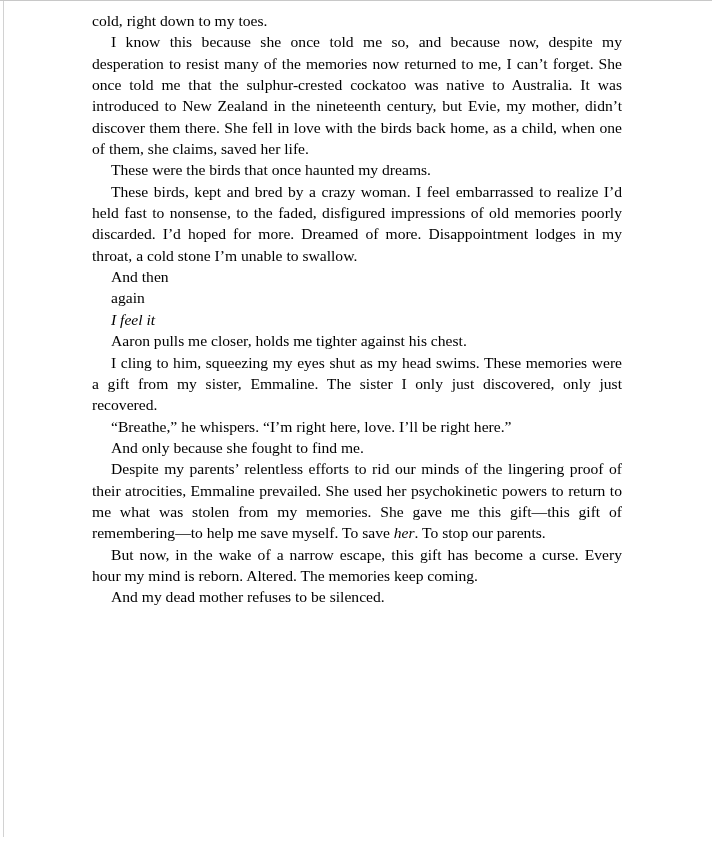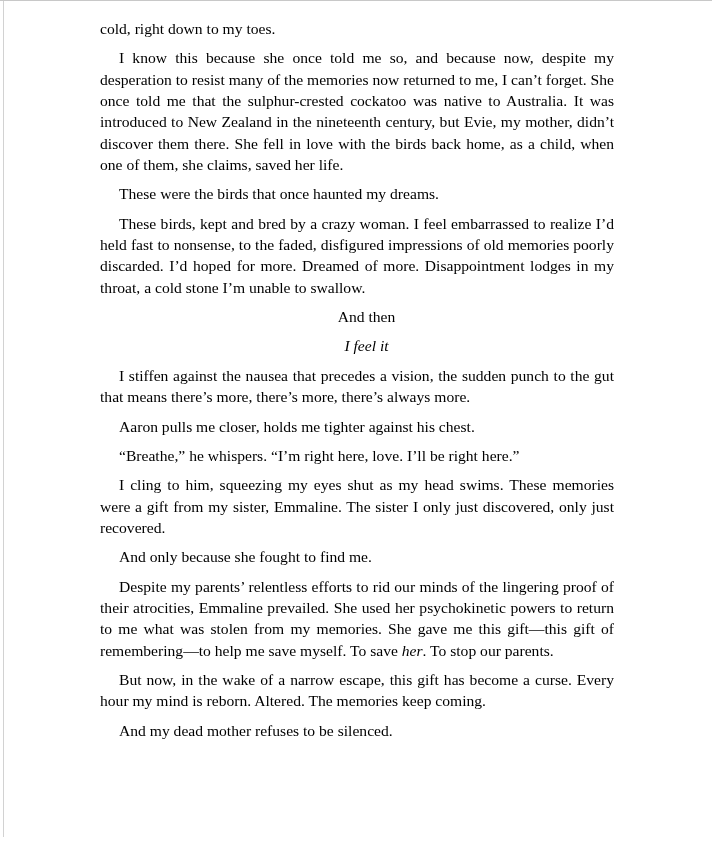--- a/index.html
+++ b/index.html
@@ -43,33 +43,33 @@
     text-align: justify;
     text-justify: inter-word;
     font-size: 15.6px;
     line-height: 21.35px;
     -webkit-hyphens: none;
     hyphens: none;
     word-spacing: 0;
   }
 
   p.para {
-    margin: 8px;
+    margin: 0;
     text-indent: 19px;
     text-align: justify;
   }
 
   
   p.para.continuation {
     text-indent: 0;
   }
 
   
   p.para.short {
-    text-align: center;
+    text-align: left;
   }
 
   em.emph {
     font-style: italic;
   }
 </style>
 </head>
 <body>
 
 <div id="page">
@@ -83,30 +83,30 @@
 
 
     <p class="para">I know this because she once told me so, and because now, despite my desperation to resist many of the memories now returned to me, I can’t forget. She once told me that the sulphur-crested cockatoo was native to Australia. It was introduced to New Zealand in the nineteenth century, but Evie, my mother, didn’t discover them there. She fell in love with the birds back home, as a child, when one of them, she claims, saved her life.</p>
 
     <p class="para">These were the birds that once haunted my dreams.</p>
 
     <p class="para">These birds, kept and bred by a crazy woman. I feel embarrassed to realize I’d held fast to nonsense, to the faded, disfigured impressions of old memories poorly discarded. I’d hoped for more. Dreamed of more. Disappointment lodges in my throat, a cold stone I’m unable to swallow.</p>
 
     <p class="para short">And then</p>
 
+    <p class="para short">again</p>
 
     <p class="para short"><em class="emph">I feel it</em></p>
 
-    <p class="para">I stiffen against the nausea that precedes a vision, the sudden punch to the gut that means there’s more, there’s more, there’s always more.</p>
 
     <p class="para">Aaron pulls me closer, holds me tighter against his chest.</p>
 
+    <p class="para">I cling to him, squeezing my eyes shut as my head swims. These memories were a gift from my sister, Emmaline. The sister I only just discovered, only just recovered.</p>
+
     <p class="para">“Breathe,” he whispers. “I’m right here, love. I’ll be right here.”</p>
-
-    <p class="para">I cling to him, squeezing my eyes shut as my head swims. These memories were a gift from my sister, Emmaline. The sister I only just discovered, only just recovered.</p>
 
     <p class="para">And only because she fought to find me.</p>
 
     <p class="para"><span>Despite my parents’ relentless efforts to rid our minds of the lingering proof of their atrocities, Emmaline prevailed. She used her psychokinetic powers to return to me what was stolen from my memories. She gave me this gift—this gift of remembering—to help me save myself. To save </span><em class="emph">her</em><span>. To stop our parents.</span></p>
 
 
     <p class="para">But now, in the wake of a narrow escape, this gift has become a curse. Every hour my mind is reborn. Altered. The memories keep coming.</p>
 
     <p class="para">And my dead mother refuses to be silenced.</p>
 

